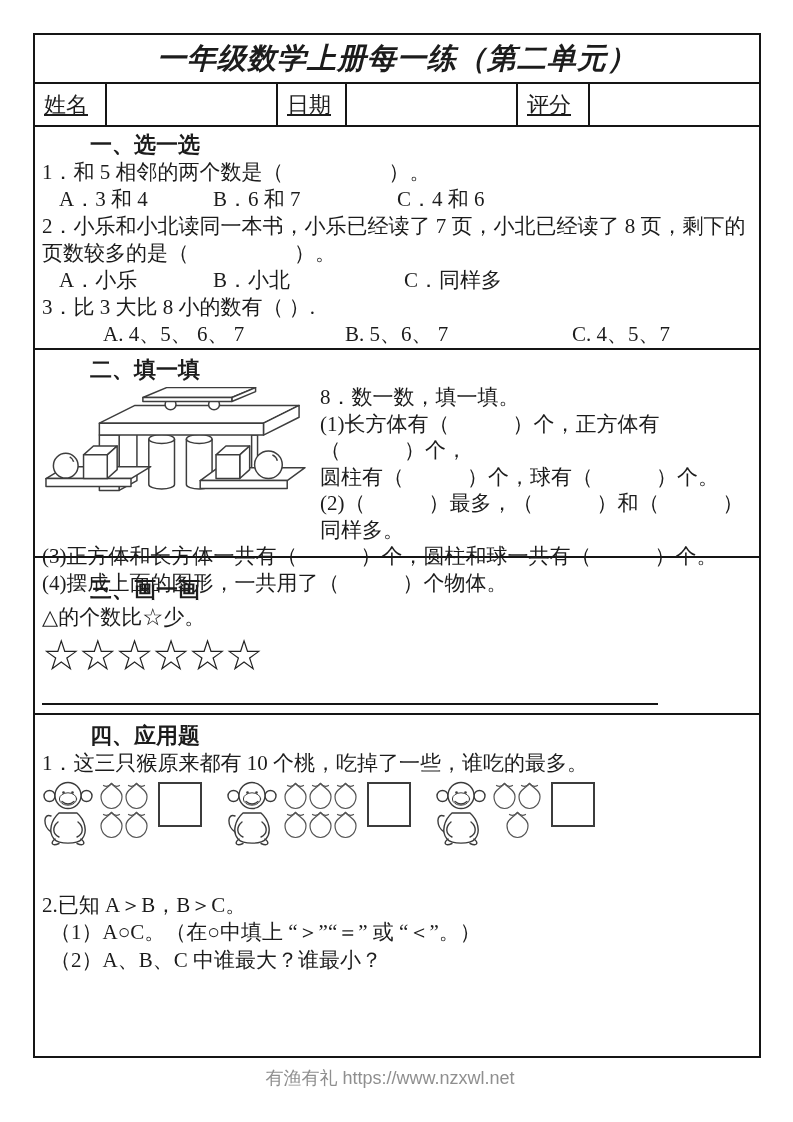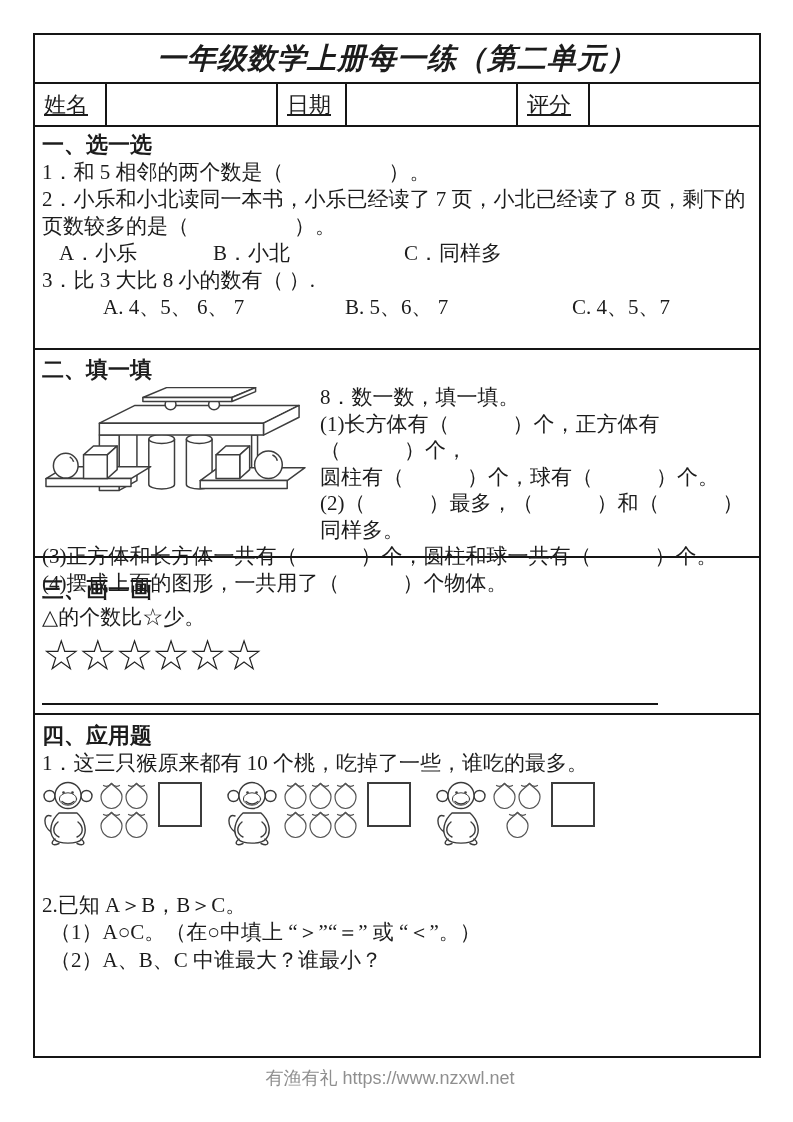--- a/index.html
+++ b/index.html
@@ -19,21 +19,21 @@
   .row-title h1 { font-size:29px; font-weight:bold; letter-spacing:1px; }
   .row-subtitle { height:41px; border-bottom:2px solid #151515; display:flex; align-items:center; justify-content:center; font-size:22px; }
   .row-info { height:43px; border-bottom:2px solid #151515; display:flex; font-size:22px; }
   .row-info .cell { border-right:2px solid #151515; height:100%; display:flex; align-items:center;text-decoration:underline; }
   .row-info .lbl { padding-left:9px; }
   .w-name-l { width:72px; }  .w-name-v { width:171px; }
   .w-date-l { width:69px; }  .w-date-v { width:171px; }
   .w-score-l{ width:72px; }  .w-score-v{ flex:1; border-right:none !important; }
   
   section { padding:4px 8px 0 7px; font-size:21px; line-height:27px; }
-  .sec-h { font-weight:bold; font-size:22px; line-height:28px; }
+  .sec-h { font-weight:bold; font-size:22px; line-height:28px;margin-left:48px; }
   .s1 { height:223px; border-bottom:2px solid #151515; }
   .s2 { height:208px; border-bottom:2px solid #151515; padding-top:6px; }
   .s3 { height:157px; border-bottom:2px solid #151515; padding-top:18px; }
   .s4 { height:301px; padding-top:7px; }
   
   .opts { padding-left:17px; }
   .opts span { display:inline-block; }
   .o1 .a { width:154px; } .o1 .b { width:184px; }
   .o2 .a { width:154px; } .o2 .b { width:191px; }
   .o3 .a { width:242px;margin-left:44px; } .o3 .b { width:227px; }
@@ -105,20 +105,23 @@
       <div class="cell w-name-v"></div>
       <div class="cell lbl w-date-l">日期</div>
       <div class="cell w-date-v"></div>
       <div class="cell lbl w-score-l">评分</div>
       <div class="cell w-score-v"></div>
     </div>
 
     <section class="s1">
       <div class="sec-h">一、选一选</div>
       <div>1．和 5 相邻的两个数是（　　　　　）。</div>
+      <div class="opts o1">
+        <span class="a">A．3 和 4</span><span class="b">B．6 和 7</span><span class="c">C．4 和 6</span>
+      </div>
       <div>2．小乐和小北读同一本书，小乐已经读了 7 页，小北已经读了 8 页，剩下的</div>
       <div>页数较多的是（　　　　　）。</div>
       <div class="opts o2">
         <span class="a">A．小乐</span><span class="b">B．小北</span><span class="c">C．同样多</span>
       </div>
       <div>3．比 3 大比 8 小的数有（ ）.</div>
       <div class="opts o3">
         <span class="a">A. 4、5、 6、 7</span><span class="b">B. 5、6、 7</span><span class="c">C. 4、5、7</span>
       </div>
     </section>

